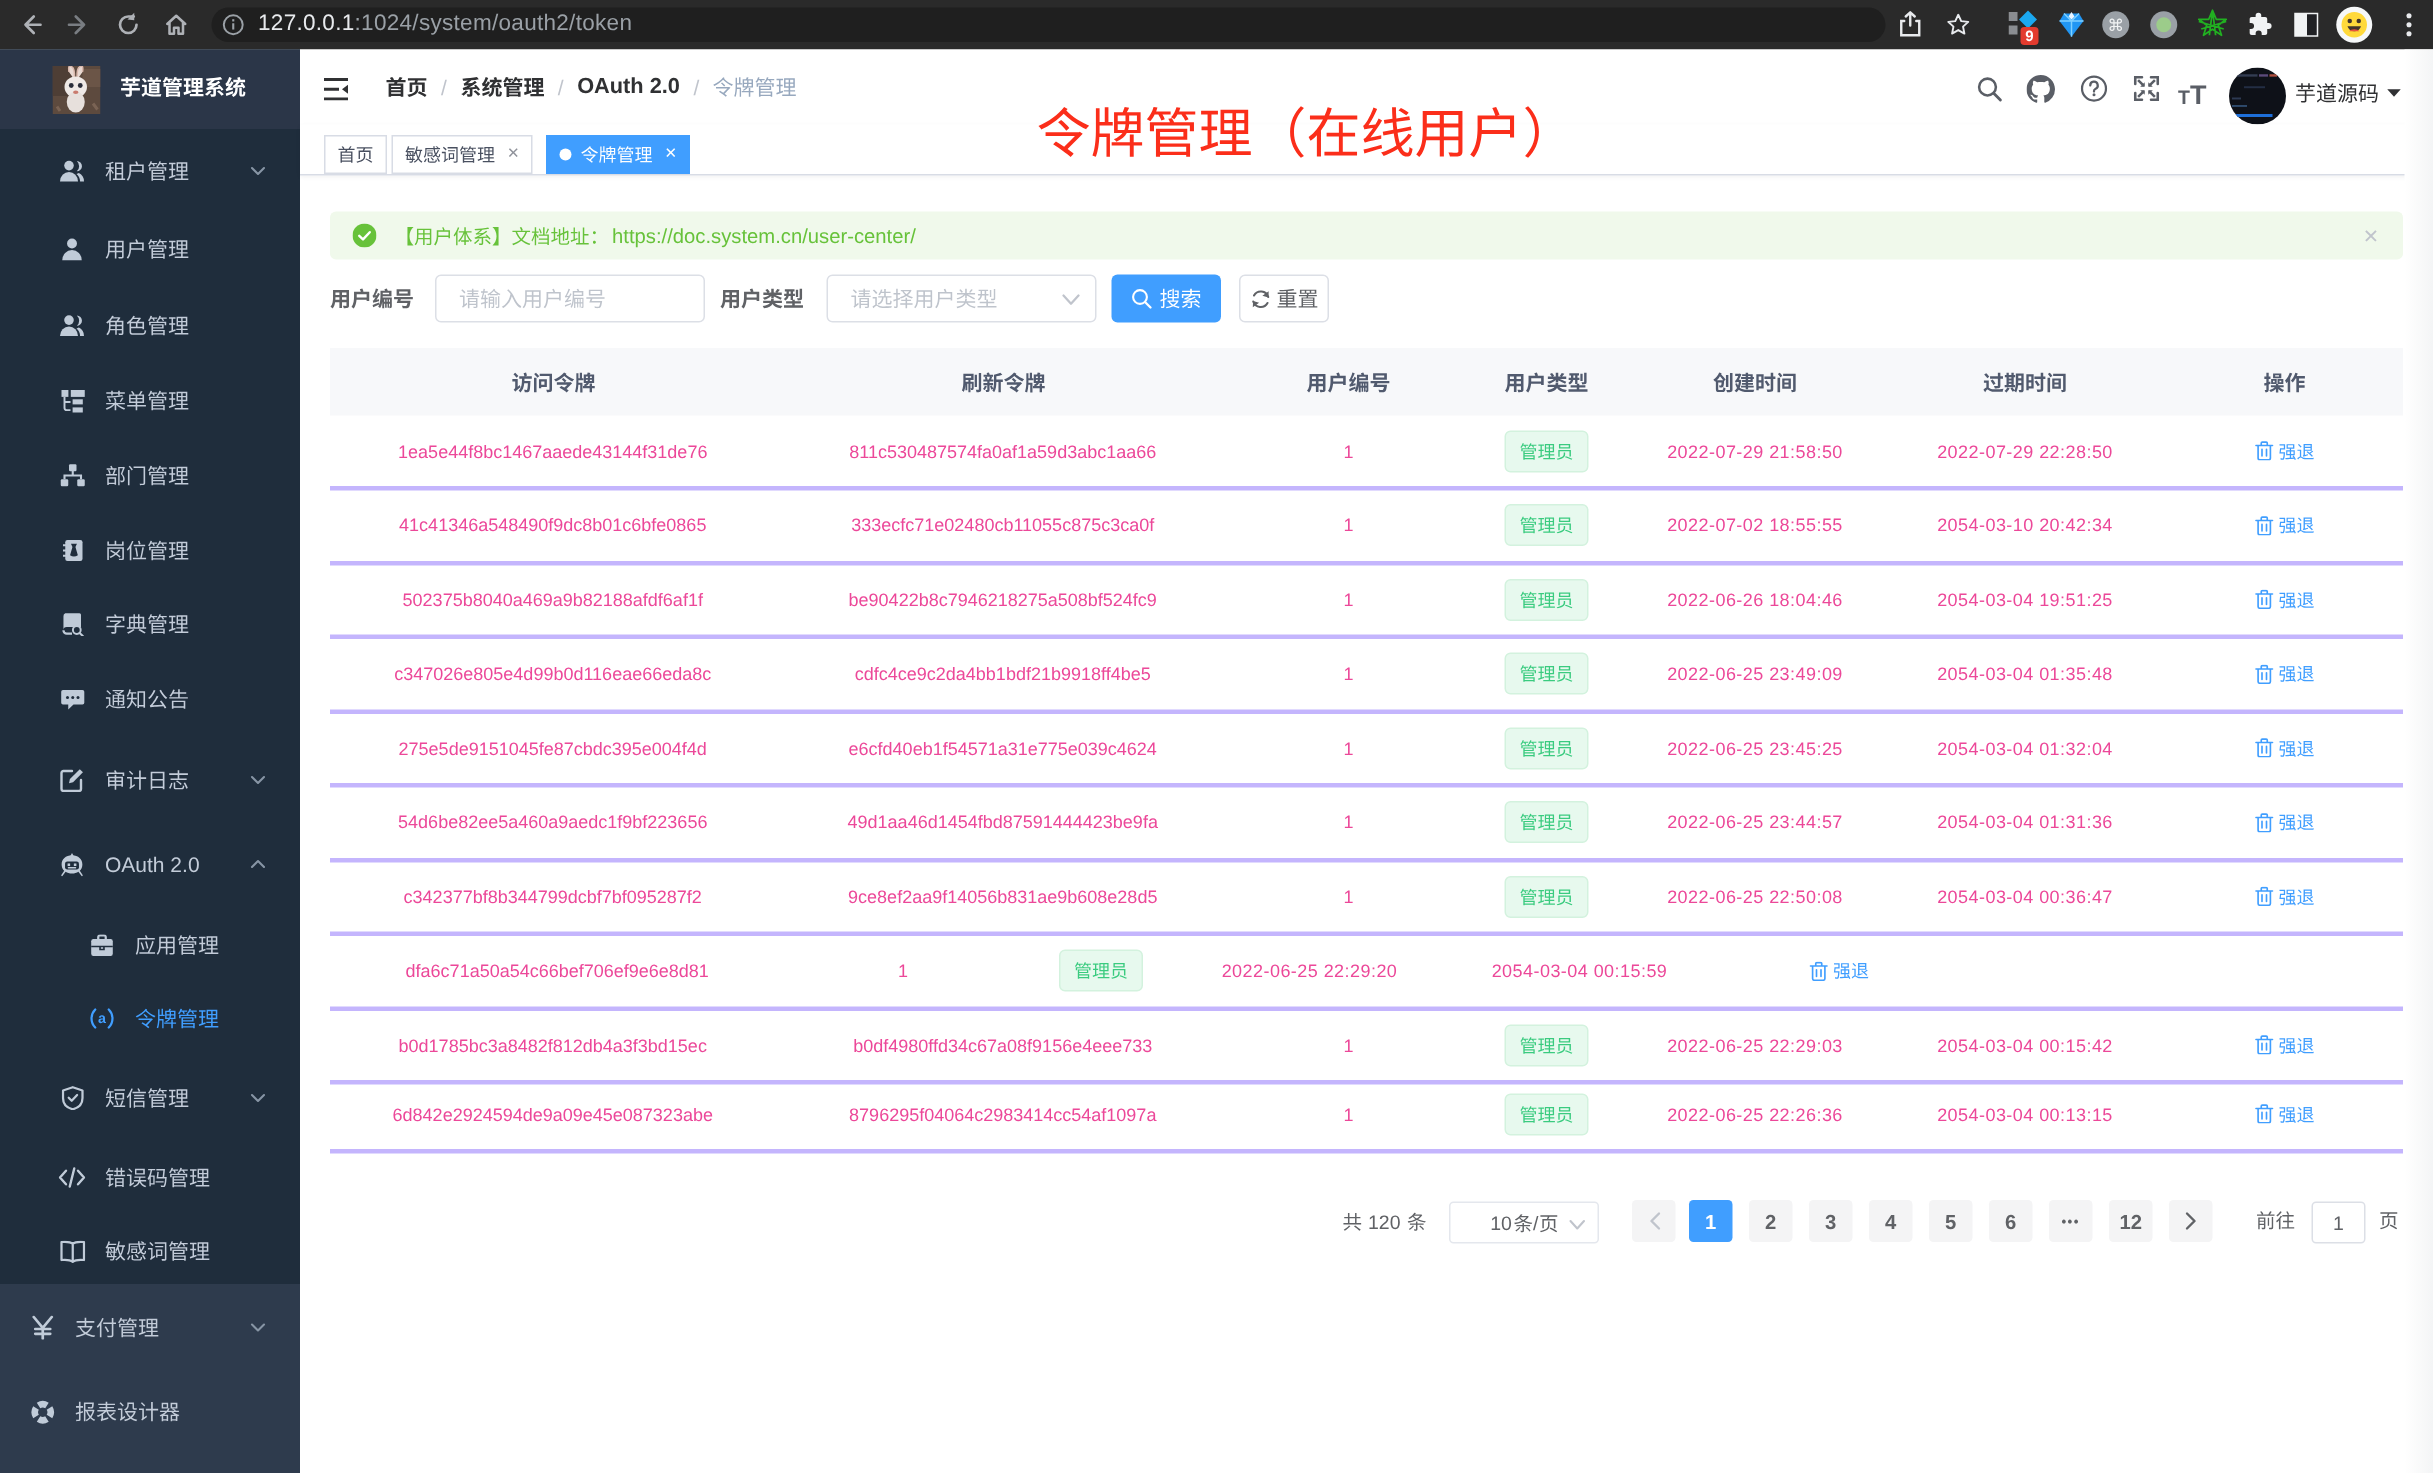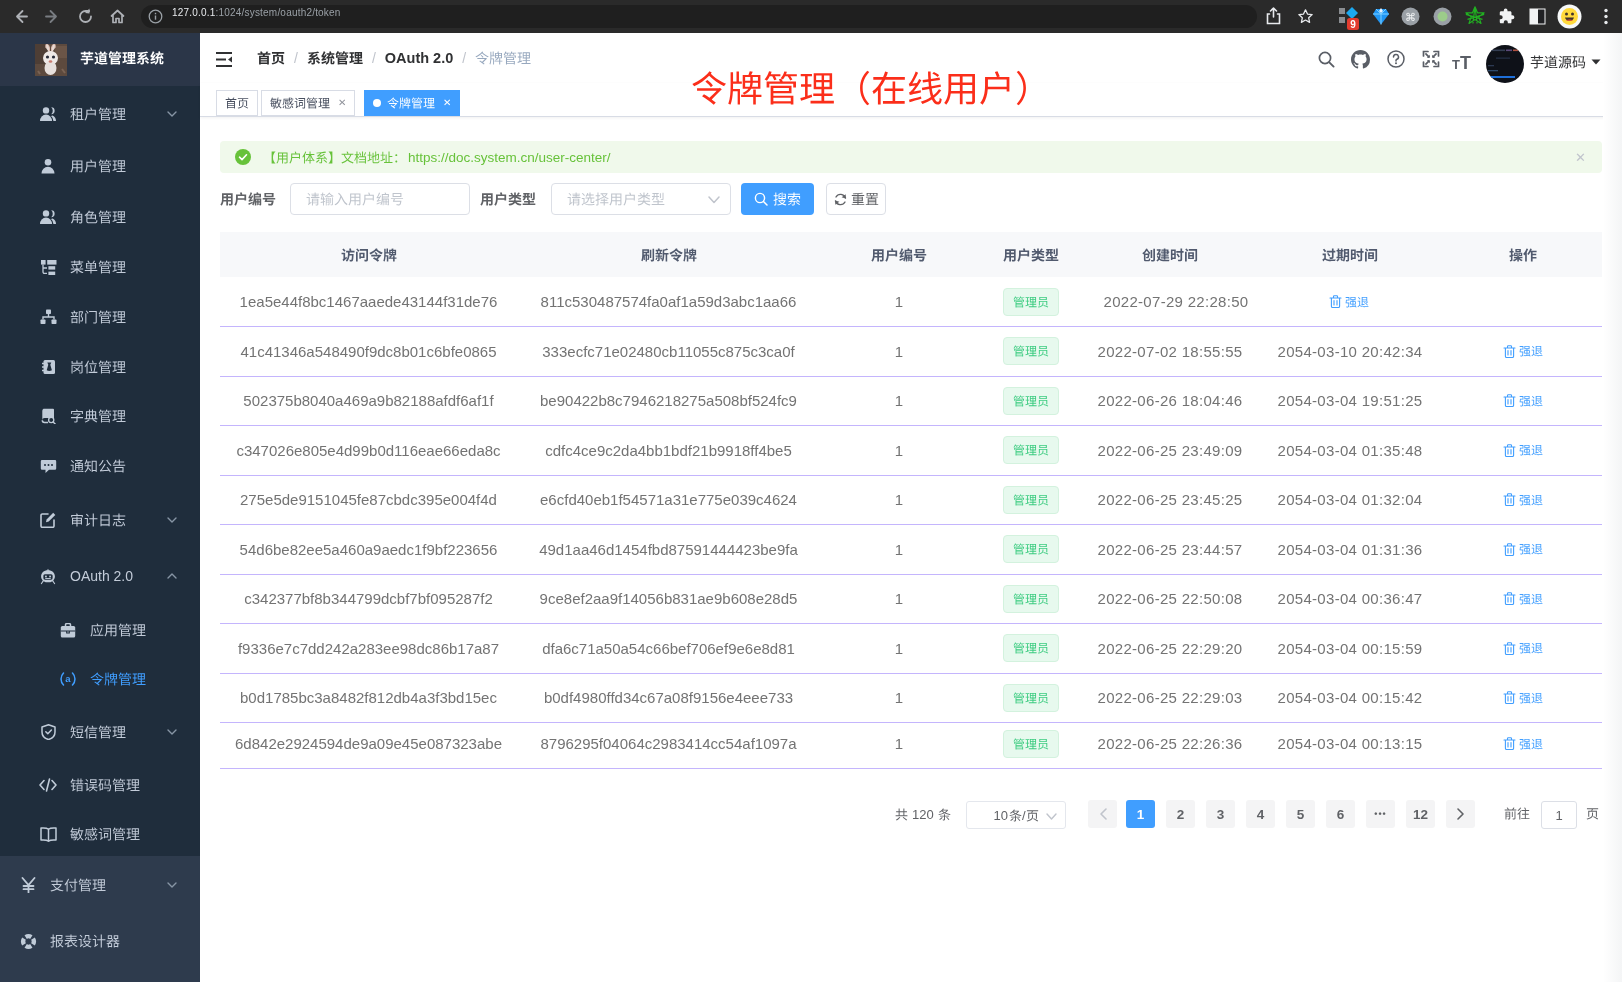--- a/index.html
+++ b/index.html
@@ -30,21 +30,21 @@
 .tag .dot{width:8px;height:8px;border-radius:50%;background:#fff;margin-right:6px}
 .tag .x{margin-left:8px;font-size:10px;line-height:1;color:inherit}
 
 #alert{position:absolute;left:220px;top:141px;width:1382px;height:32px;background:#f0f9eb;border-radius:4px;display:flex;align-items:center}
 
 .inp{position:absolute;top:183px;height:32px;border:1px solid #dcdfe6;border-radius:4px;background:#fff;display:flex;align-items:center;font-size:14px;color:#c0c4cc}
 .btn{position:absolute;top:183px;height:32px;border-radius:4px;display:flex;align-items:center;justify-content:center}
 
 .th,.td{display:flex;align-items:center;justify-content:center;overflow:hidden}
 #thead{position:absolute;left:220px;top:232px;width:1382px;height:45px;background:#f7f8fa;display:flex;color:#515a6e;font-weight:bold;font-size:14px}
-.trow{position:absolute;left:220px;width:1382px;height:50px;display:flex;border-bottom:1px solid #c4b5fd;font-size:15px;color:#737373}
+.trow{position:absolute;left:220px;width:1382px;height:50px;display:flex;border-bottom:3px solid #c4b5fd;font-size:12px;color:#ec4899}
 .c1{width:297px}.c2{width:303px}.c3{width:158px}.c4{width:105px}.c5{width:174px;letter-spacing:.3px}.c6{width:186px;letter-spacing:.3px}.c7{width:159px}
 .gtag{height:28px;padding:0 9px;display:flex;align-items:center;background:#e7f9ee;border:1px solid #d3f2de;border-radius:4px}
 .op{display:flex;align-items:center;color:#409eff;font-size:12px}
 
 #pag{position:absolute;left:0;top:800px;width:1622px;height:28px;font-size:13px;color:#606266}
 .pbtn{position:absolute;top:0;width:29px;height:28px;border-radius:3px;background:#f4f4f5;color:#606266;display:flex;align-items:center;justify-content:center;font-weight:bold}
 .pbtn.on{background:#409eff;color:#fff}
 #scrollg{position:absolute;right:0;top:33px;width:19px;height:949px;background:linear-gradient(to right,#ffffff,#f4f5f6)}
 </style></head><body>
 <svg style="position:absolute;width:0;height:0;overflow:hidden">
@@ -171,21 +171,21 @@
         <path d="M12.5 0.5 L12.5 5.5 L8 5 Z" fill="#aeb1b6"></path>
       </svg>
       <svg class="abs" style="left:109px;top:8px" width="17" height="17" viewBox="0 0 17 17">
         <path d="M2.5 8 L8.5 2.5 L14.5 8 M4 7 V14.5 H7 V10.5 H10 V14.5 H13 V7" stroke="#aeb1b6" stroke-width="1.7" fill="none" stroke-linecap="round" stroke-linejoin="round"></path>
       </svg>
       <svg class="abs" style="left:148px;top:9px" width="15" height="15" viewBox="0 0 15 15">
         <circle cx="7.5" cy="7.5" r="6.3" stroke="#9aa0a6" stroke-width="1.3" fill="none"></circle>
         <rect x="6.8" y="6.5" width="1.4" height="4.2" fill="#9aa0a6"></rect>
         <rect x="6.8" y="3.8" width="1.4" height="1.5" fill="#9aa0a6"></rect>
       </svg>
-      <div class="abs" style="left:172px;top:7px;font-size:10px;color:#e8eaed;letter-spacing:.2px">127.0.0.1<span style="color:#9aa0a6">:1024/system/oauth2/token</span></div>
+      <div class="abs" style="left:172px;top:7px;font-size:15px;color:#e8eaed;letter-spacing:.2px">127.0.0.1<span style="color:#9aa0a6">:1024/system/oauth2/token</span></div>
       <svg class="abs" style="left:1265px;top:7px" width="17" height="19" viewBox="0 0 17 19">
         <path d="M8.5 1.5 V10 M5.5 4 L8.5 1.2 L11.5 4" stroke="#e8eaed" stroke-width="1.6" fill="none" stroke-linecap="round" stroke-linejoin="round"></path>
         <path d="M4.5 7 H2.5 V16.5 H14.5 V7 H12.5" stroke="#e8eaed" stroke-width="1.6" fill="none" stroke-linecap="round"></path>
       </svg>
       <svg class="abs" style="left:1297px;top:8px" width="17" height="17" viewBox="0 0 24 24">
         <path d="M12 2.6 L14.8 8.6 L21.4 9.3 L16.5 13.8 L17.8 20.3 L12 17 L6.2 20.3 L7.5 13.8 L2.6 9.3 L9.2 8.6 Z" stroke="#e8eaed" stroke-width="1.8" fill="none" stroke-linejoin="round"></path>
       </svg>
       <svg class="abs" style="left:1339px;top:6px" width="22" height="24" viewBox="0 0 22 24">
         <rect x="0" y="2" width="6" height="6" fill="#8a8d91"></rect>
         <rect x="0" y="11" width="6" height="6" fill="#8a8d91"></rect>
@@ -823,20 +823,21 @@
       <div class="td c3">1</div>
       <div class="td c4">
         <span class="gtag">
           <svg width="36" height="12" viewBox="0 0 750 250" style="fill:#3acb7f;">
             <use href="#r7ba1" x="0"></use>
             <use href="#r7406" x="250"></use>
             <use href="#r5458" x="500"></use>
           </svg>
         </span>
       </div>
+      <div class="td c5">2022-07-29 21:58:50</div>
       <div class="td c6">2022-07-29 22:28:50</div>
       <div class="td c7">
         <span class="op">
           <svg width="13" height="13" viewBox="0 0 13 13" style="margin-right:3px">
             <path d="M1 3 H12 M4.5 3 V1.4 A0.7 0.7 0 0 1 5.2 0.7 H7.8 A0.7 0.7 0 0 1 8.5 1.4 V3 M2.4 3 V11.3 A1.2 1.2 0 0 0 3.6 12.5 H9.4 A1.2 1.2 0 0 0 10.6 11.3 V3 M5 5.5 V10 M8 5.5 V10" stroke="#409eff" stroke-width="1.1" fill="none" stroke-linecap="round"></path>
           </svg>
           <svg width="24" height="12" viewBox="0 0 500 250" style="fill:#409eff;">
             <use href="#r5f3a" x="0"></use>
             <use href="#r9000" x="250"></use>
           </svg>
@@ -999,21 +1000,20 @@
             <path d="M1 3 H12 M4.5 3 V1.4 A0.7 0.7 0 0 1 5.2 0.7 H7.8 A0.7 0.7 0 0 1 8.5 1.4 V3 M2.4 3 V11.3 A1.2 1.2 0 0 0 3.6 12.5 H9.4 A1.2 1.2 0 0 0 10.6 11.3 V3 M5 5.5 V10 M8 5.5 V10" stroke="#409eff" stroke-width="1.1" fill="none" stroke-linecap="round"></path>
           </svg>
           <svg width="24" height="12" viewBox="0 0 500 250" style="fill:#409eff;">
             <use href="#r5f3a" x="0"></use>
             <use href="#r9000" x="250"></use>
           </svg>
         </span>
       </div>
     </div>
     <div class="trow" style="top:623.5px">
-      <div class="td c1">f9336e7c7dd242a283ee98dc86b17a87</div>
       <div class="td c2">dfa6c71a50a54c66bef706ef9e6e8d81</div>
       <div class="td c3">1</div>
       <div class="td c4">
         <span class="gtag">
           <svg width="36" height="12" viewBox="0 0 750 250" style="fill:#3acb7f;">
             <use href="#r7ba1" x="0"></use>
             <use href="#r7406" x="250"></use>
             <use href="#r5458" x="500"></use>
           </svg>
         </span>

